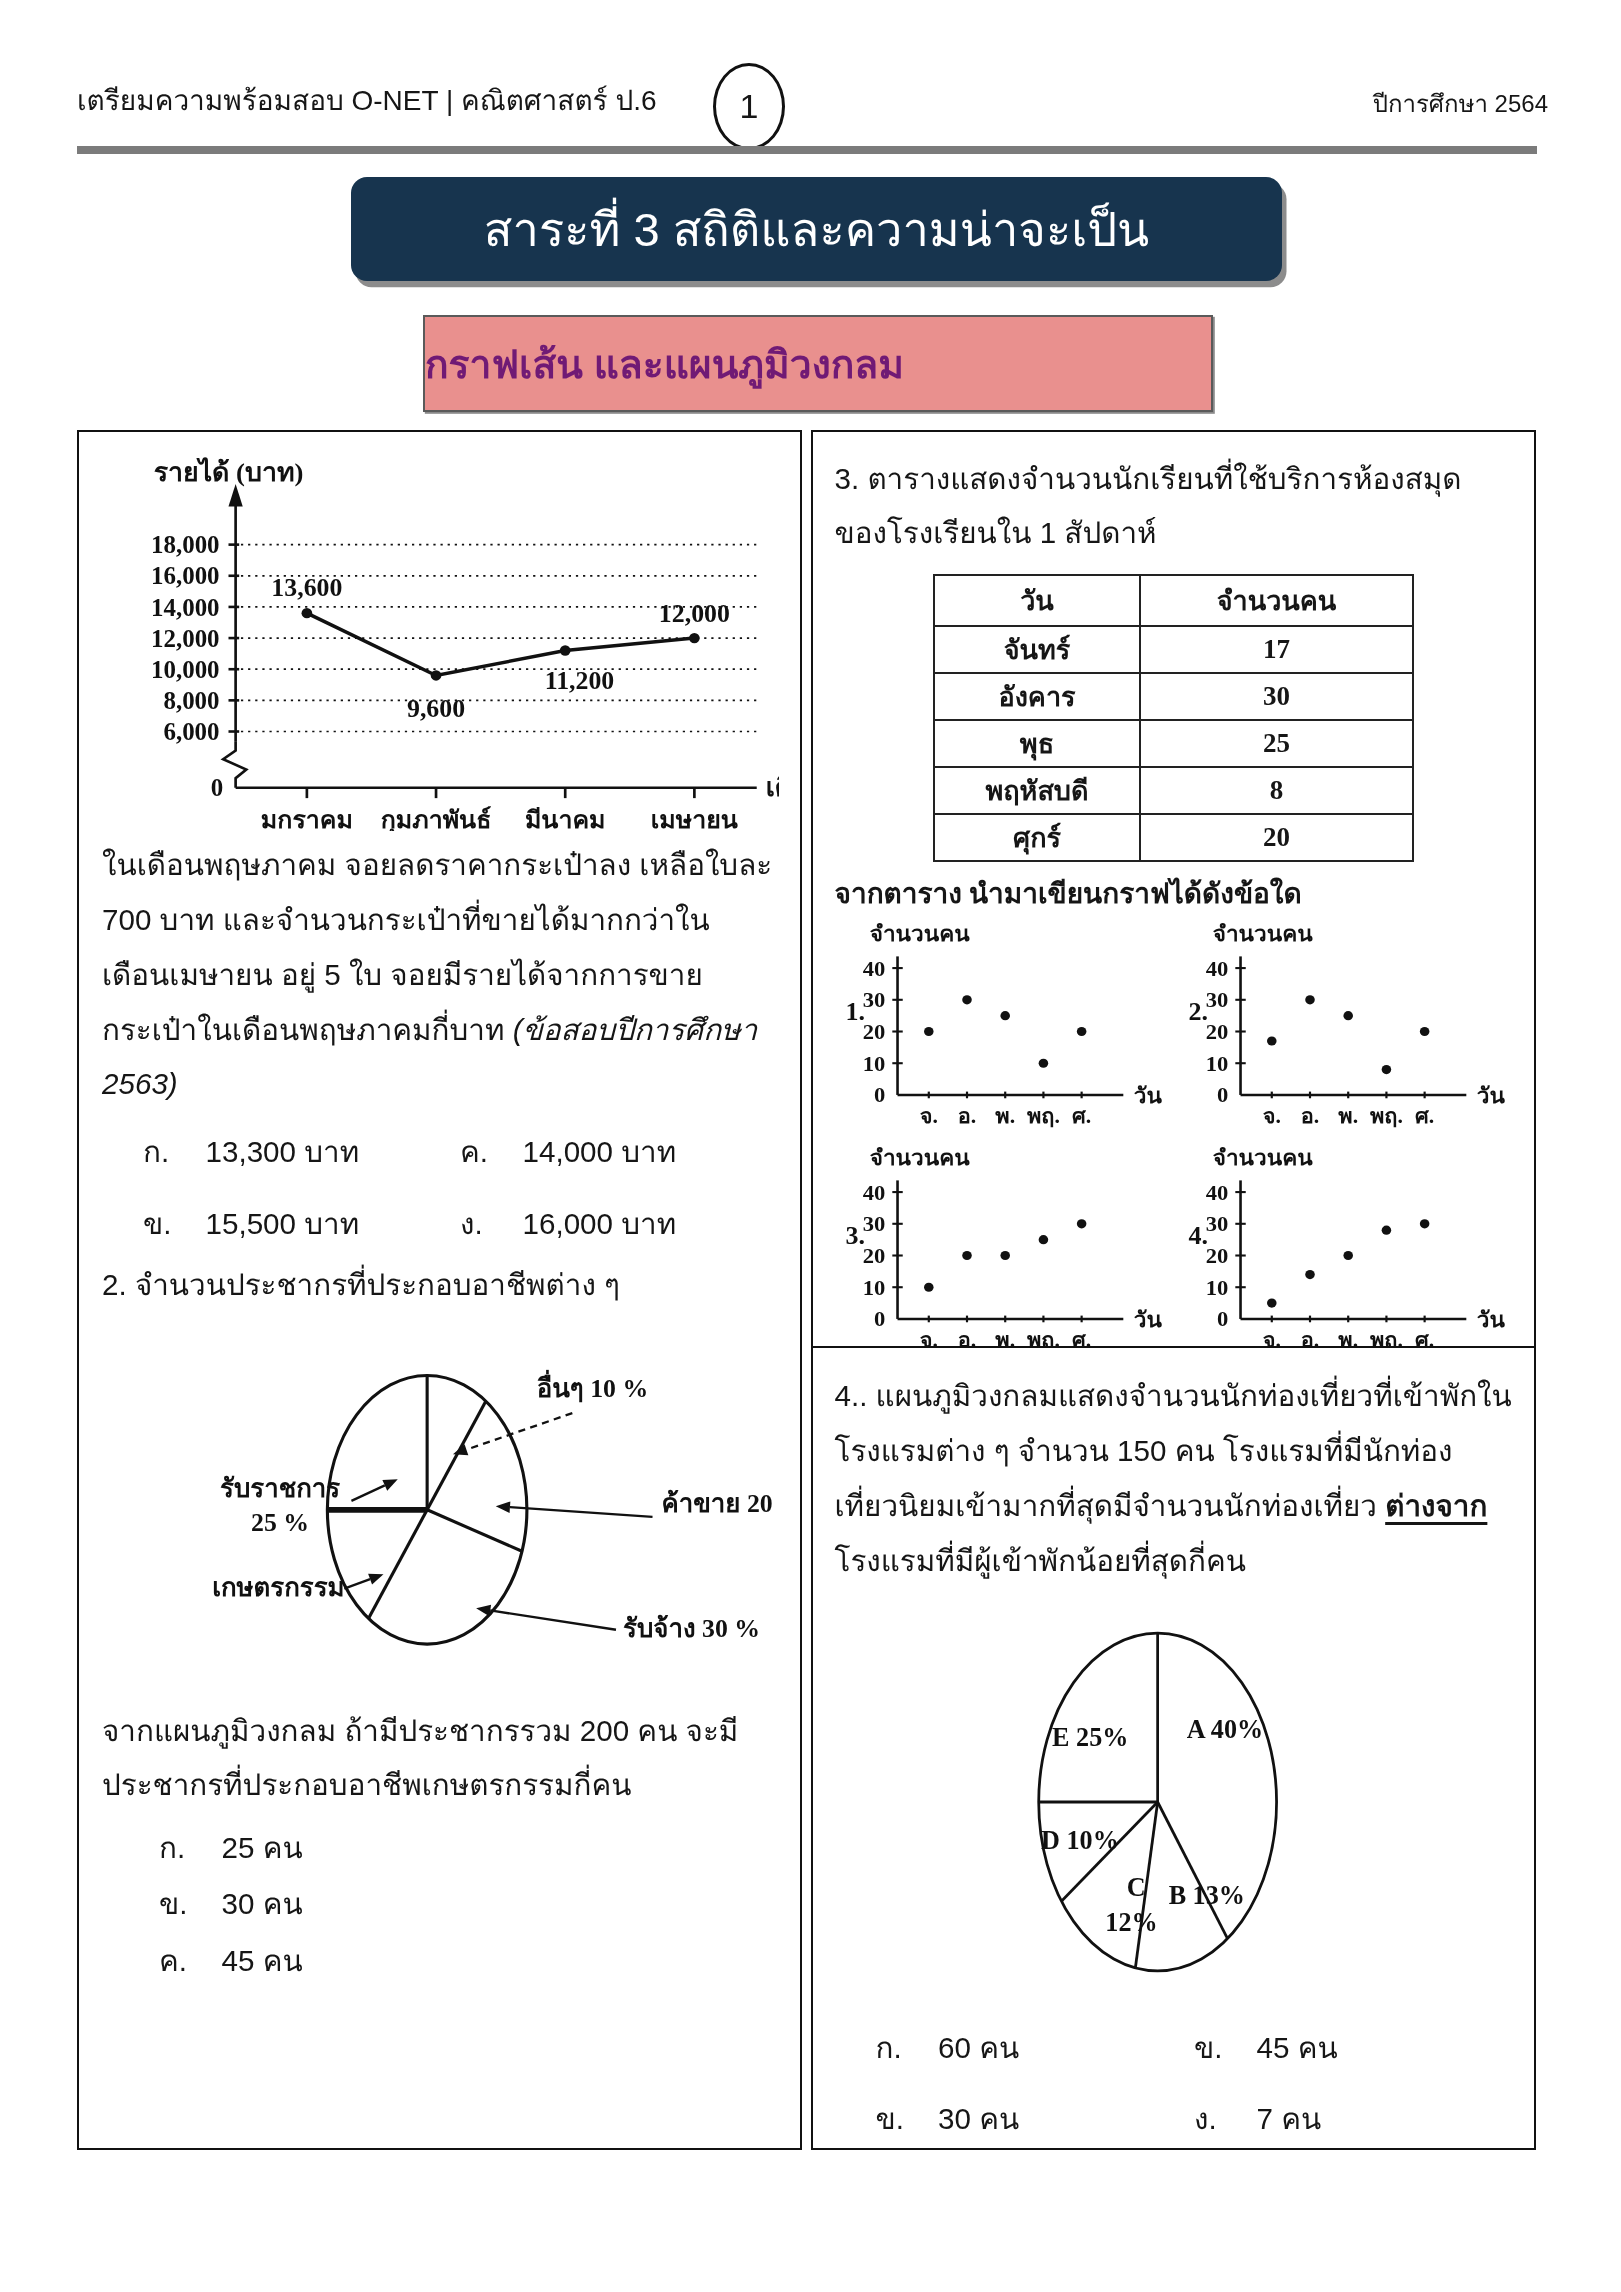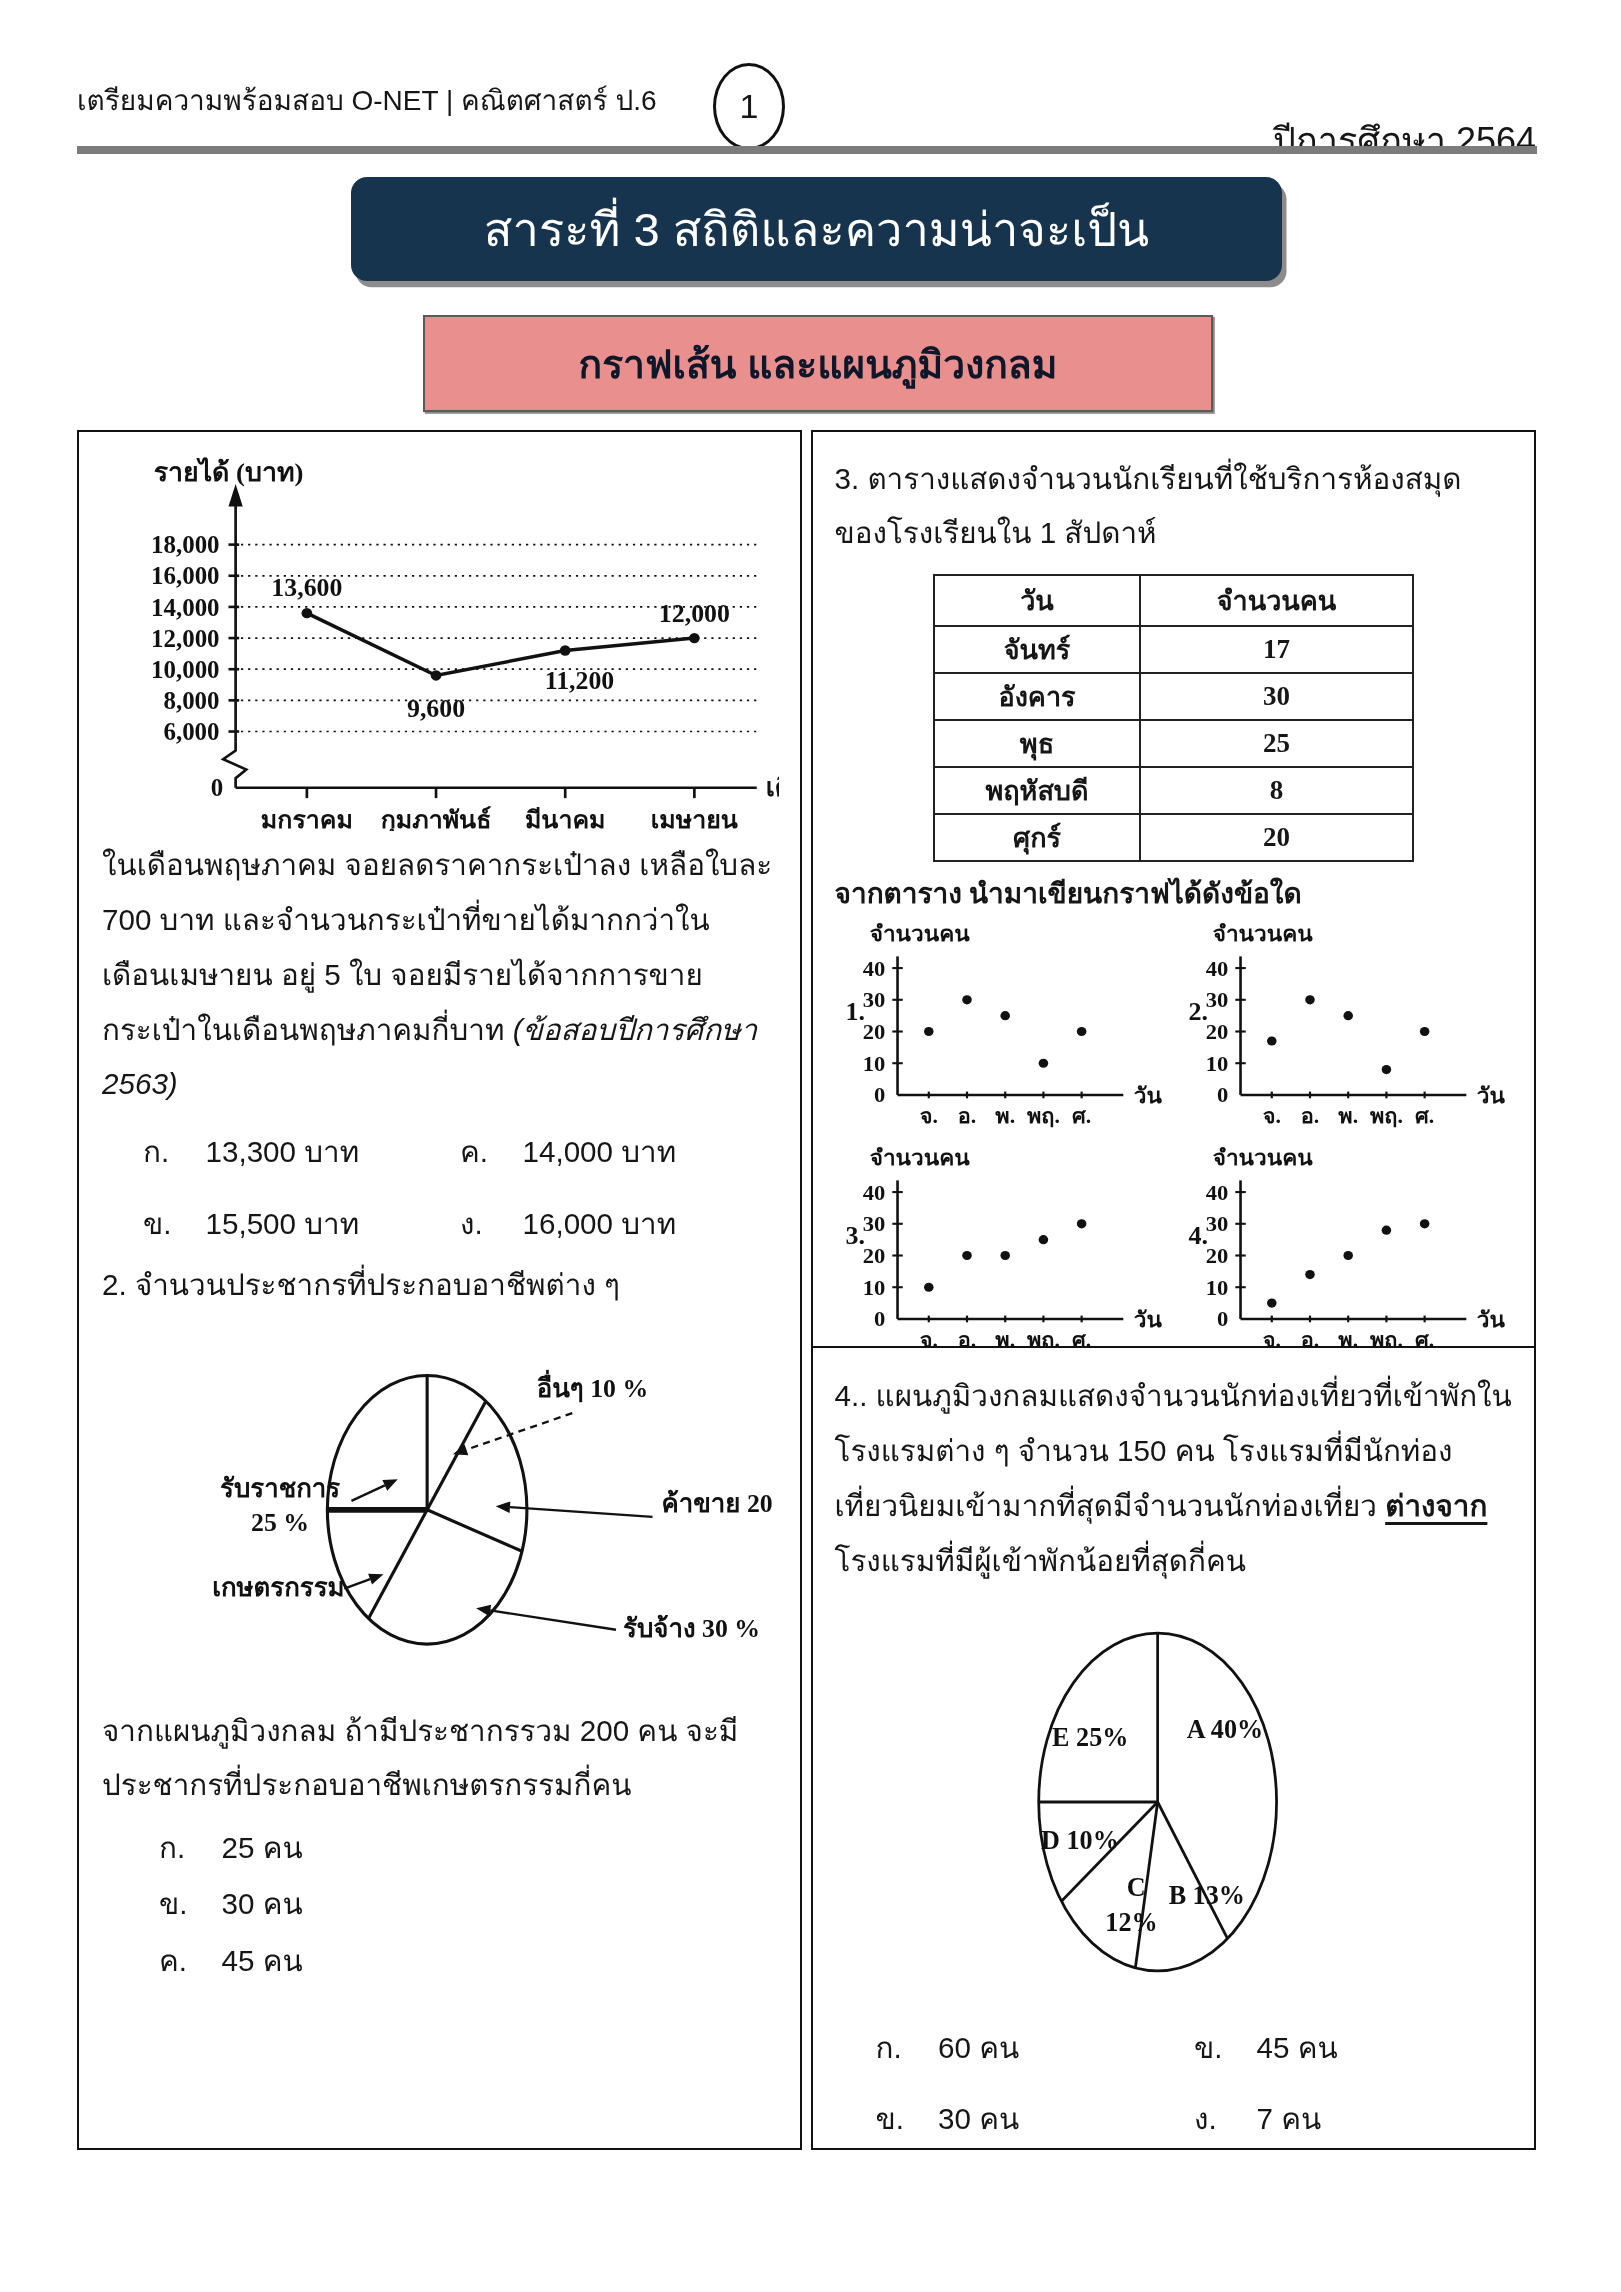--- a/index.html
+++ b/index.html
@@ -3,29 +3,29 @@
 <meta charset="utf-8">
 <style>
   html,body{margin:0;padding:0;background:#ffffff;}
   body{width:1622px;height:2293px;position:relative;font-family:"Liberation Sans",sans-serif;color:#161616;}
   .abs{position:absolute;}
 
   
   .hdr-left{left:77px;top:66px;font-size:28px;margin-top:12px;}
   .badge{left:713px;top:63px;width:66px;height:81px;border:3.1px solid #111;border-radius:50%;
          display:flex;align-items:center;justify-content:center;font-size:34px;background:#fff;}
-  .hdr-right{right:86px;top:84px;font-size:36px;margin-top:28px;}
+  .hdr-right{right:74px;top:84px;font-size:24px;}
   .rule{left:77px;top:146px;width:1460px;height:8px;background:#7b7b7b;}
 
   .banner{left:351px;top:177px;width:931px;height:104px;background:#17344E;border-radius:16px;
           box-shadow:4.5px 6.3px 0 rgba(25,25,25,0.5);color:#ffffff;display:flex;align-items:center;
           justify-content:center;font-size:47px;font-weight:normal;}
   .topic{left:423px;top:315px;width:786px;height:93px;background:#E9908E;border:2.7px solid #5a5a5a;
-         box-shadow:1.8px 1.8px 0 #8a8a8a;display:flex;align-items:center;justify-content:center;
-         font-size:39px;font-weight:bold;color:#0f172a;}
+         box-shadow:1.8px 1.8px 0 #8a8a8a;display:flex;align-items:center;justify-content:flex-start;
+         font-size:39px;font-weight:bold;color:#701a75;}
 
   
   .colL{left:77px;top:430px;width:725px;height:1720px;border:2.7px solid #111;box-sizing:border-box;
         padding:12.5px 23px;overflow:hidden;background:#fff;}
   .colR{left:811px;top:430px;width:725px;height:1720px;border:2.7px solid #111;box-sizing:border-box;
         overflow:hidden;background:#fff;}
   .q3box{height:916px;box-sizing:border-box;padding:12.5px 21.5px;border-bottom:2.7px solid #111;overflow:hidden;}
   .q4box{box-sizing:border-box;padding:14.3px 21.5px;overflow:hidden;}
 
   .qt{font-size:29.6px;line-height:1.85;margin:7.2px 0;}

